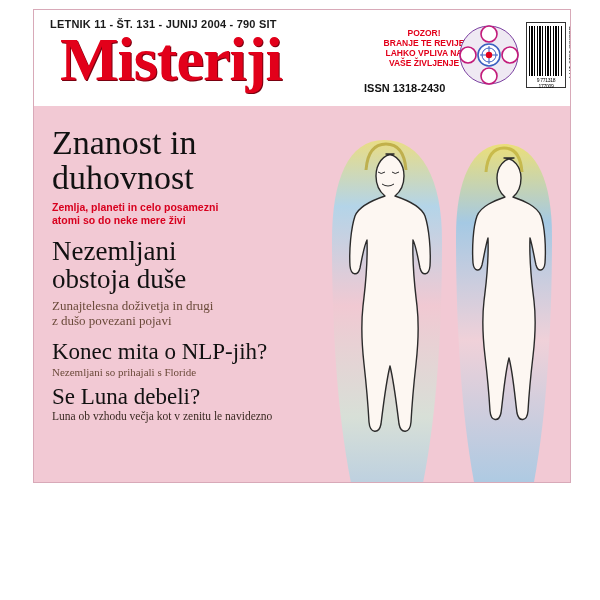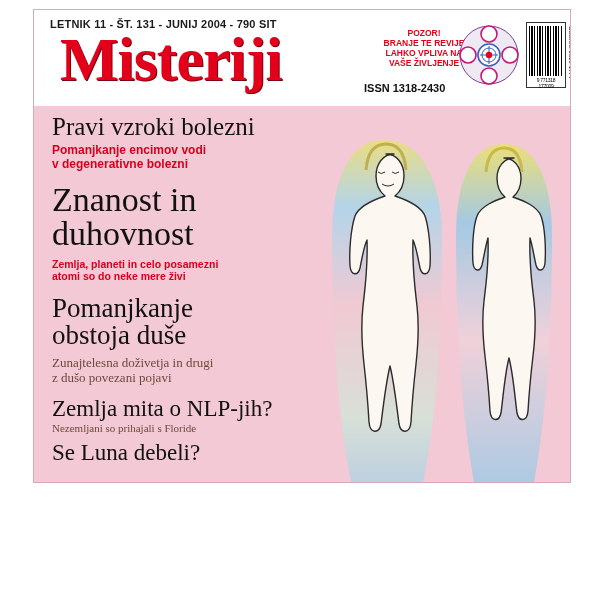--- a/index.html
+++ b/index.html
@@ -254,47 +254,43 @@
 
       <div class="barcode">
         <div class="bars"></div>
         <div class="bc-num">9 771318 177009</div>
       </div>
       <div class="bc-side">COBISS 1318-1777</div>
     </div>
 
     <div class="headlines">
 
-      <div class="hl-block">
-        <div class="hl-main h1">Pravi vzroki bolezni</div>
-        <div class="sub-red" style="white-space:pre-line;">Pomanjkanje encimov vodi
-v degenerativne bolezni</div>
-      </div>
 
       <div class="hl-block" style="margin-top:12px;">
         <div class="hl-main h2" style="white-space:pre-line;">Znanost in
 duhovnost</div>
         <div class="sub-red-sm" style="white-space:pre-line;margin-top:6px;">Zemlja, planeti in celo posamezni
 atomi so do neke mere živi</div>
       </div>
 
       <div class="hl-block" style="margin-top:12px;">
-        <div class="hl-main h3" style="white-space:pre-line;">Pomanjkanje
+        <div class="hl-main h3" style="white-space:pre-line;">Nezemljani
 obstoja duše</div>
         <div class="sub-dark" style="white-space:pre-line;margin-top:5px;">Zunajtelesna doživetja in drugi
 z dušo povezani pojavi</div>
       </div>
 
       <div class="hl-block" style="margin-top:12px;">
-        <div class="hl-main h4">Zemlja mita o NLP-jih?</div>
+        <div class="hl-main h4">Konec mita o NLP-jih?</div>
         <div class="sub-dark-sm">Nezemljani so prihajali s Floride</div>
       </div>
 
       <div class="hl-block" style="margin-top:4px;">
         <div class="hl-main h4">Se Luna debeli?</div>
+        <div class="sub-plain">Luna ob vzhodu večja kot v zenitu le navidezno</div>
       </div>
     </div>
 
     <svg class="art" viewBox="0 0 248 420">
       <defs>
         <linearGradient id="auraA" x1="0" y1="0" x2="0" y2="1">
           <stop offset="0%" stop-color="#e6e36a"></stop>
           <stop offset="18%" stop-color="#9fd8ef"></stop>
           <stop offset="45%" stop-color="#f0c9d2"></stop>
           <stop offset="75%" stop-color="#cfe7d8"></stop>

